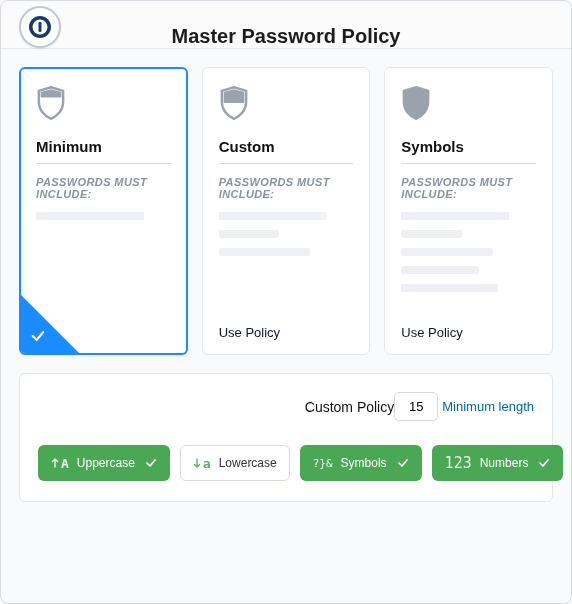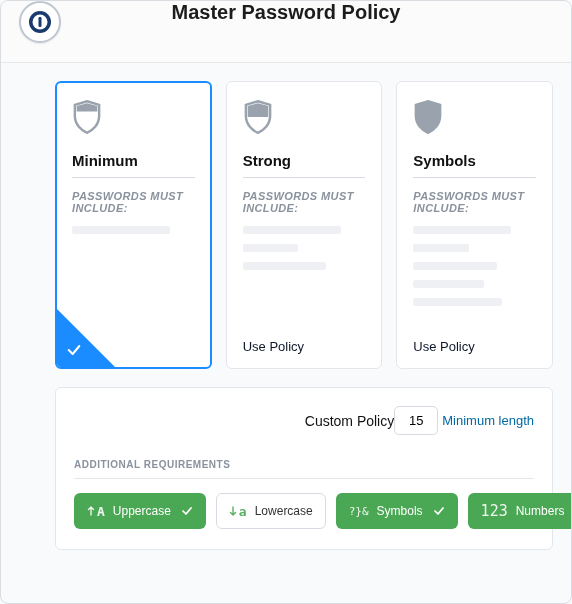--- a/index.html
+++ b/index.html
@@ -11,45 +11,45 @@
     color: #111;
   }
   .window {
     width: 572px; height: 604px;
     border: 1px solid #d9dde2;
     border-radius: 8px;
     background: #f9fafb;
     overflow: hidden;
   }
   .header {
-    height: 62px;
+    height: 48px;
     border-bottom: 1px solid #e5e8eb;
     display: flex;
-    align-items: flex-start;
+    align-items: flex-end;
     padding: 0 18px;
     background: #fbfbfc;
   }
   .app-icon {
     width: 42px; height: 42px;
     border-radius: 50%;
     border: 2px solid #bfc7d0;
     background: #fff;
     display: flex; align-items: center; justify-content: center;
     box-shadow: 0 1px 2px rgba(0,0,0,0.08);
   }
   .title {
     flex: 1;
     text-align: center;
     font-size: 20px;
     font-weight: 600;
     margin-right: 42px;
     color: #1c1c1c;
   }
 
-  .content { padding: 18px; margin-left: 36px; }
+  .content { padding: 18px; }
 
   .cards {
     display: flex;
     gap: 14px;
   }
   .card {
     flex: 1;
     background: #fff;
     border: 1px solid #e3e7ec;
     border-radius: 6px;
@@ -199,21 +199,21 @@
         <svg class="corner-check" width="16" height="16" viewBox="0 0 24 24">
           <path d="M4 12 L10 18 L20 6" stroke="#fff" stroke-width="3" fill="none" stroke-linecap="round" stroke-linejoin="round"></path>
         </svg>
       </div>
 
       <div class="card">
         <svg class="shield" viewBox="0 0 24 28">
           <path d="M12 1 L22 4 V13 C22 20 17 25 12 27 C7 25 2 20 2 13 V4 Z" fill="#fff" stroke="#9aa3ad" stroke-width="2"></path>
           <path d="M3.5 5 L12 2.6 L20.5 5 V14 H3.5 Z" fill="#9aa3ad"></path>
         </svg>
-        <h3>Strong</h3>
+        <h3>Custom</h3>
         <div class="subhead">PASSWORDS MUST INCLUDE:</div>
         <div class="skeleton" style="width:80%"></div>
         <div class="skeleton" style="width:45%"></div>
         <div class="skeleton" style="width:68%"></div>
         <div class="link">Use Policy</div>
       </div>
 
       <div class="card">
         <svg class="shield" viewBox="0 0 24 28">
           <path d="M12 1 L22 4 V13 C22 20 17 25 12 27 C7 25 2 20 2 13 V4 Z" fill="#9aa3ad" stroke="#9aa3ad" stroke-width="2"></path>
@@ -231,21 +231,20 @@
     </div>
 
     <div class="custom">
       <div class="custom-row1">
         <div class="custom-title">Custom Policy</div>
         <div class="len-group">
           <input class="len-input" value="15" style="">
           <span class="len-label">Minimum length</span>
         </div>
       </div>
-      <div class="custom-subhead">ADDITIONAL REQUIREMENTS</div>
 
       <div class="chips">
 
         <div class="chip on">
           <span class="glyph">
             <svg width="8" height="10" viewBox="0 0 8 10">
                 <path d="M4 9 V1 M1.5 3.5 L4 1 L6.5 3.5" stroke="#fff" stroke-width="1.4" fill="none" stroke-linecap="round" stroke-linejoin="round"></path>
               </svg>
             <span style="font-weight:bold;font-size:13px">A</span>
           </span>

